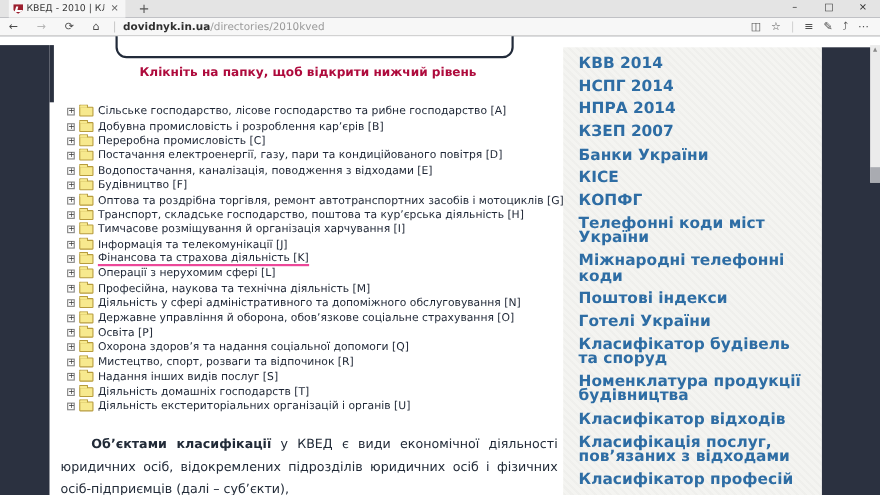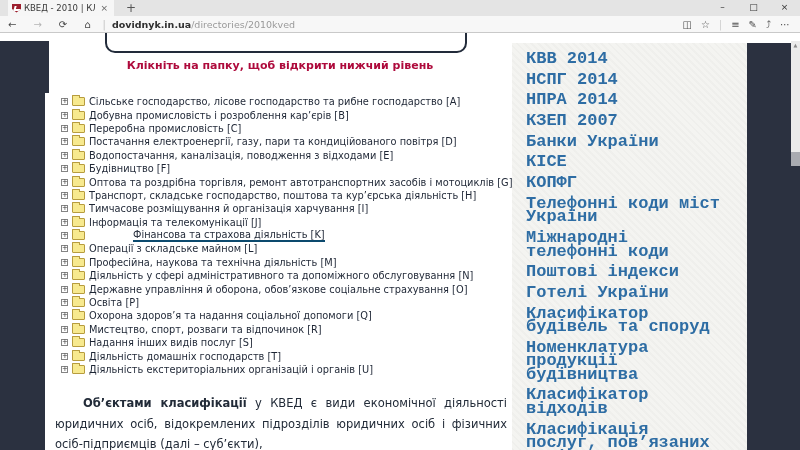--- a/index.html
+++ b/index.html
@@ -47,31 +47,31 @@
 
   .tree { position:absolute; left:61px; top:62px; }
   .tree-row { height:13.4px; display:flex; align-items:center; gap:4px; cursor:pointer; }
   .plusbox { width:7px; height:7px; flex:0 0 7px; border:1px solid #848484; background:#fdfdfd;
              font-size:7px; line-height:5px; text-align:center; color:#333; }
   .folder { width:13px; height:9px; flex:0 0 13px; background:#f7e98e; border:1px solid #b79c3e;
             border-radius:1px; position:relative; }
   .folder::before { content:""; position:absolute; left:-1px; top:-3px; width:6px; height:2px;
                     background:#f7e98e; border:1px solid #b79c3e; border-bottom:none; border-radius:1px 1px 0 0; }
   .tree-label { font-size:9.8px; color:#1d2534; white-space:nowrap; }
-  .tree-row.hl .tree-label { border-bottom:2px solid #0c4a6e;margin-left:44px; }
+  .tree-row.hl .tree-label { border-bottom:2px solid #ec4899; }
 
   .paragraph { position:absolute; left:55px; top:360px; width:452px; font-size:11.5px;
                line-height:20.5px; color:#222b38; text-align:justify; text-indent:28px; }
   .paragraph b { font-weight:bold; }
 
   .sidebar { position:absolute; left:512px; top:10px; width:235px; bottom:0;
              background:#f4f4f1 repeating-linear-gradient(45deg, rgba(0,0,0,0.02) 0 2px, transparent 2px 5px);
              padding:9px 18px 0 14px; }
-  .sb-link { display:block; font-size:17px; font-weight:bold; color:#2e6da4; line-height:13.5px;
-             margin-bottom:7.2px; text-decoration:none; cursor:pointer;font-family:Liberation Mono, monospace; }
+  .sb-link { display:block; font-size:14px; font-weight:bold; color:#2e6da4; line-height:13.5px;
+             margin-bottom:7.2px; text-decoration:none; cursor:pointer; }
 
   .scrollbar { position:absolute; right:0; top:8px; width:9px; height:125px; background:#ebebeb;
                display:flex; flex-direction:column; }
   .scroll-up { font-size:5px; color:#8a8a8a; text-align:center; line-height:8px; flex:0 0 8px; }
   .scroll-thumb { margin-top:auto; height:14px; background:#a9abb1; }
 </style>
 </head>
 <body>
 
 <div class="window">
@@ -185,21 +185,21 @@
 
   <div class="tree-row hl">
     <span class="plusbox">+</span>
     <span class="folder"></span>
     <span class="tree-label">Фінансова та страхова діяльність [K]</span>
   </div>
 
   <div class="tree-row">
     <span class="plusbox">+</span>
     <span class="folder"></span>
-    <span class="tree-label">Операції з складське майном [L]</span>
+    <span class="tree-label">Операції з нерухомим сфері [L]</span>
   </div>
 
   <div class="tree-row">
     <span class="plusbox">+</span>
     <span class="folder"></span>
     <span class="tree-label">Професійна, наукова та технічна діяльність [M]</span>
   </div>
 
   <div class="tree-row">
     <span class="plusbox">+</span>

